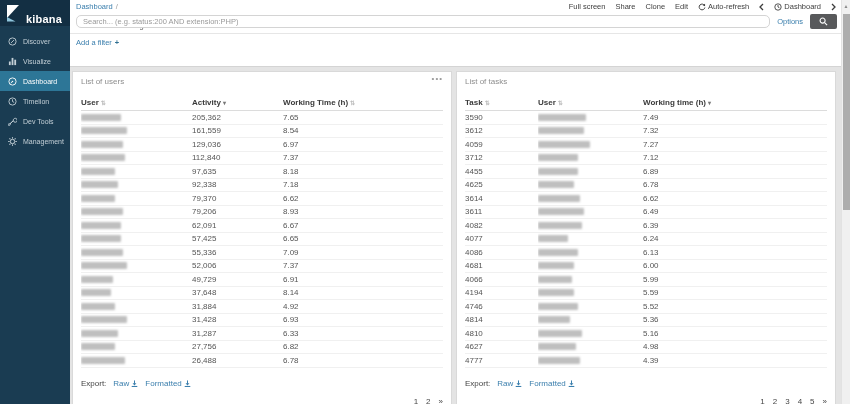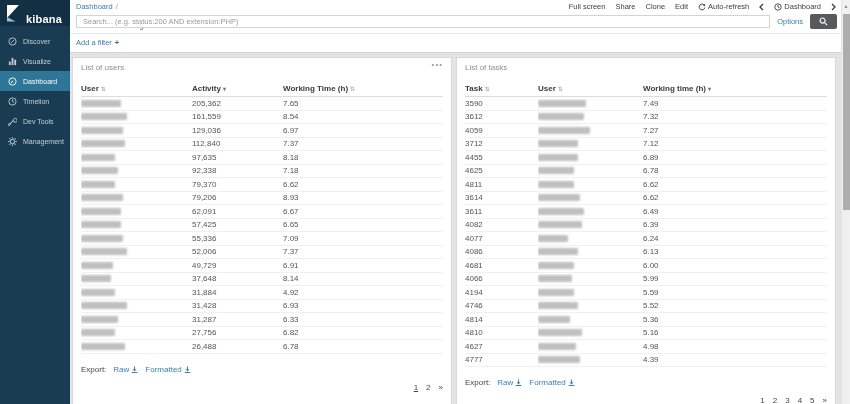--- a/index.html
+++ b/index.html
@@ -18,25 +18,25 @@
   
   .main { position:absolute; left:70px; top:0; width:780px; }
   .row1 { height:11px; background:#fff; display:flex; align-items:center; justify-content:space-between; padding:2px 14px 0 6px; }
   .breadcrumb { font-size:7.5px; display:flex; gap:3px; align-items:center; }
   .crumb-link { color:#3b7fad; cursor:pointer; }
   .crumb-sep { color:#9a9a9a; }
   .crumb-current { color:#555;margin-top:38px; }
   .top-actions { display:flex; align-items:flex-end; gap:10px; font-size:7.5px; color:#3d3d3d; }
   .top-actions .act { cursor:pointer; display:flex; align-items:center; gap:2px; }
   .row2 { background:#fff; display:flex; align-items:center; gap:7px; padding:3px 13px 4px 6px; }
-  .search-input { flex:1; height:13px; font-size:7.5px; font-family:"Liberation Sans",sans-serif; border:1px solid #d4d4d4; border-radius:0; padding:0 6px; color:#666; outline:none; }
+  .search-input { flex:1; height:13px; font-size:7.5px; font-family:"Liberation Sans",sans-serif; border:1px solid #d4d4d4; border-radius:5px; padding:0 6px; color:#666; outline:none; }
   .search-input::placeholder { color:#9a9a9a; }
   .options-link { color:#3b7fad; font-size:7.5px; cursor:pointer; }
   .search-btn { width:27px; height:15px; background:#58595b; border-radius:2px; display:flex; align-items:center; justify-content:center; cursor:pointer; }
-  .row3 { background:#fff; border-top:1px solid #e6e6e6; border-bottom:1px solid #d4d4d4; padding:4px 6px 5px; font-size:7.5px; color:#3b7fad; }
+  .row3 { background:#fff; border-top:1px solid #e6e6e6; border-bottom:1px solid #d4d4d4; padding:4px 6px 19px; font-size:7.5px; color:#3b7fad; }
   .add-filter { cursor:pointer; display:inline-flex; gap:3px; align-items:center; }
   .plus-glyph { color:#2f6f91; font-weight:bold; }
 
   
   .content { display:flex; gap:4px; padding:4px 12px 0 2px; }
   .panel { background:#fff; border:1px solid #d9d9d9; width:380px; height:356px; padding:5px 8px; position:relative; }
   .panel-title { color:#8d8d8d; font-size:8px; }
   .panel-menu { position:absolute; right:8px; top:4px; color:#9a9a9a; font-size:8px; letter-spacing:1px; cursor:pointer; line-height:6px; }
   table { width:100%; border-collapse:collapse; margin-top:10px; table-layout:fixed; }
   th { font-size:8px; color:#3a3a3a; text-align:left; font-weight:bold; padding:2px 0 3px; border-bottom:1px solid #dcdcdc; cursor:pointer; }
@@ -348,25 +348,20 @@
             </tr>
             <tr>
               <td>4455</td>
               <td><span class="redacted" style="width: 40px;"></span></td>
               <td>6.89</td>
             </tr>
             <tr>
               <td>4625</td>
               <td><span class="redacted" style="width: 36px;"></span></td>
               <td>6.78</td>
-            </tr>
-            <tr>
-              <td>4811</td>
-              <td><span class="redacted" style="width: 36px;"></span></td>
-              <td>6.62</td>
             </tr>
             <tr>
               <td>3614</td>
               <td><span class="redacted" style="width: 42px;"></span></td>
               <td>6.62</td>
             </tr>
             <tr>
               <td>3611</td>
               <td><span class="redacted" style="width: 46px;"></span></td>
               <td>6.49</td>

